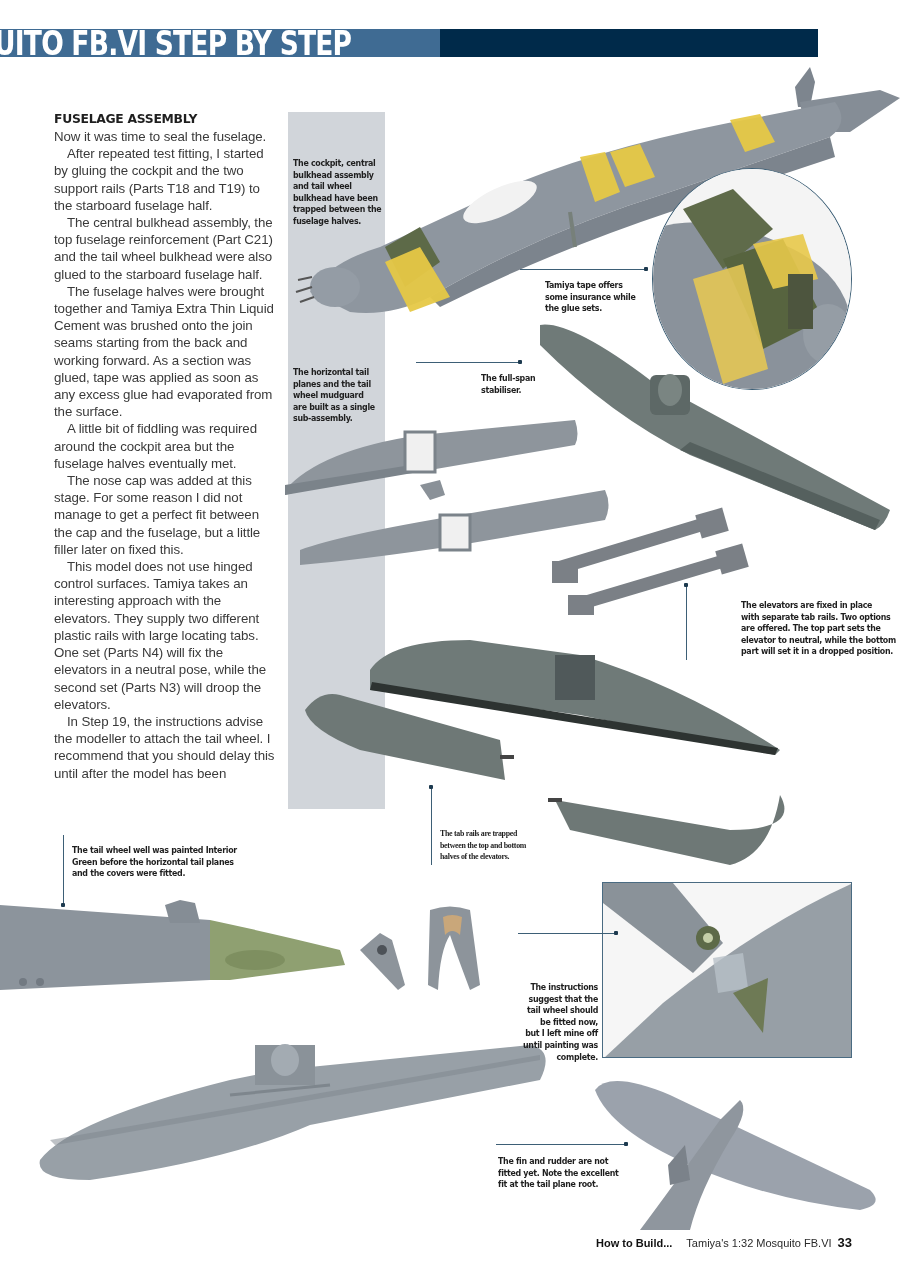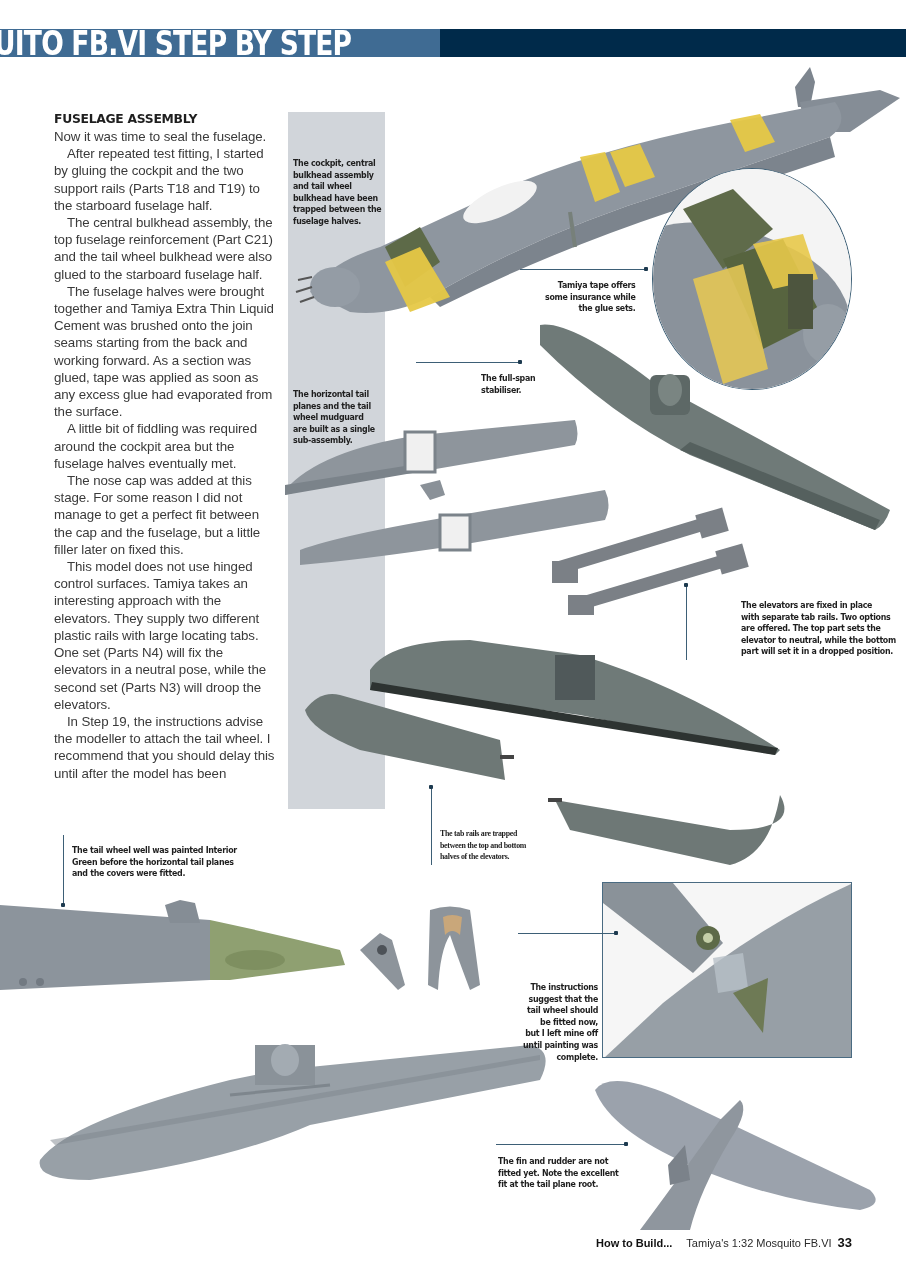--- a/index.html
+++ b/index.html
@@ -1,20 +1,20 @@
 <!DOCTYPE html>
 <html><head>
 <meta charset="utf-8">
 <style>
   * { box-sizing: border-box; margin: 0; padding: 0; }
   html, body { width: 906px; height: 1280px; background: #ffffff; overflow: hidden; }
   body { position: relative; font-family: "Liberation Sans", sans-serif; color: #2a2a2a; }
 
   
-  .header { position: absolute; left: 0; top: 29px; width: 906px; height: 28px; }
+  .header { position: absolute; left: 0; top: 29px; width: 818px; height: 28px; }
   .header-title-box { position: absolute; left: 0; top: 0; height: 28px; width: 440px; background: #3f6b93; overflow: hidden; }
   .header-title { position: absolute; left: -6px; top: -6px; font-family: "DejaVu Sans", sans-serif; font-weight: bold; font-size: 34px; letter-spacing: -1px; color: #ffffff; white-space: nowrap; transform: scaleX(0.78); transform-origin: left top; line-height: 40px; }
   .header-fill { position: absolute; left: 440px; top: 0; right: 0; height: 28px; background: #002a4a; }
 
   
   .col { position: absolute; left: 54px; top: 110px; width: 222px; }
   .section-heading { font-family: "DejaVu Sans", sans-serif; font-weight: bold; font-size: 13px; letter-spacing: -0.3px; color: #1f1f1f; line-height: 18px; transform: scaleX(0.95); transform-origin: left; white-space: nowrap; }
   .para { font-size: 13.3px; line-height: 17.2px; color: #3a3a3a; letter-spacing: -0.1px; }
   .para.indent { text-indent: 13px; }
 
@@ -183,27 +183,27 @@
   <span>The cockpit, central</span>
   <span>bulkhead assembly</span>
   <span>and tail wheel</span>
   <span>bulkhead have been</span>
   <span>trapped between the</span>
   <span>fuselage halves.</span>
 </div>
 
 <div class="leader-h" style="left:520px;top:269px;width:126px;"></div>
 <div class="dot" style="left:644px;top:267px;"></div>
-<div class="caption" style="left:545px;top:279px;text-align:right;">
+<div class="caption" style="left:545px;top:279px;">
   <span>Tamiya tape offers</span>
   <span>some insurance while</span>
   <span>the glue sets.</span>
 </div>
 
-<div class="caption" style="left:293px;top:388px;">
+<div class="caption" style="left:293px;top:366px;">
   <span>The horizontal tail</span>
   <span>planes and the tail</span>
   <span>wheel mudguard</span>
   <span>are built as a single</span>
   <span>sub-assembly.</span>
 </div>
 
 <div class="leader-h" style="left:416px;top:362px;width:104px;"></div>
 <div class="dot" style="left:518px;top:360px;"></div>
 <div class="caption" style="left:481px;top:372px;">

